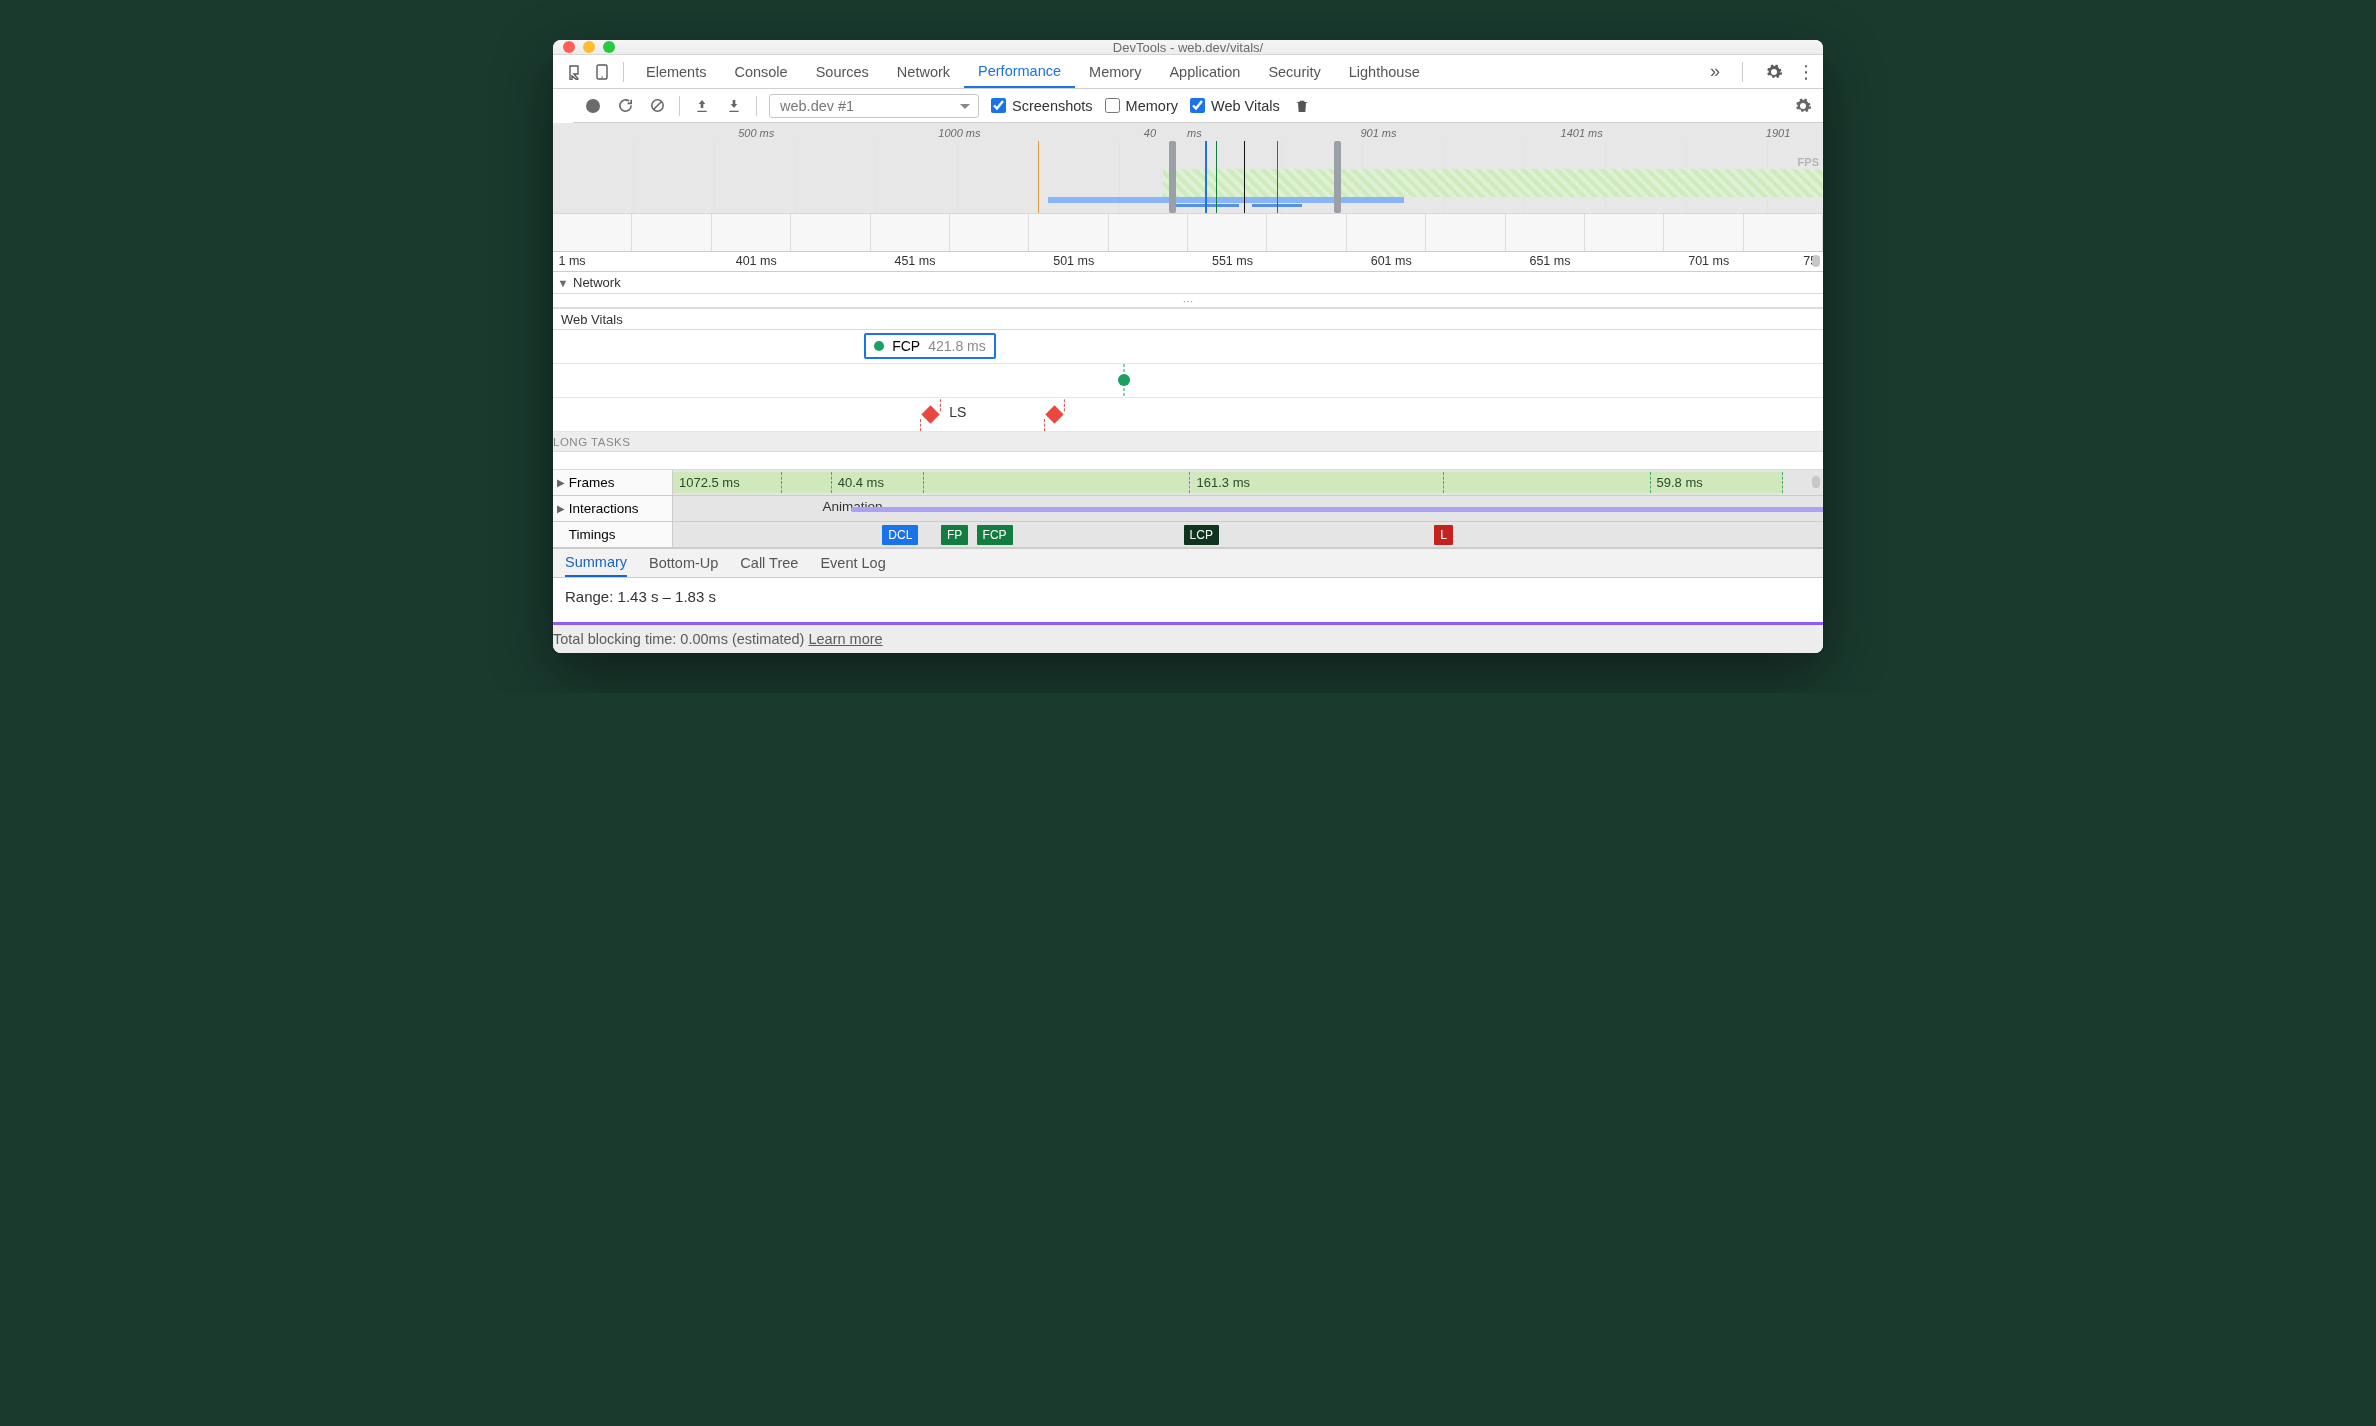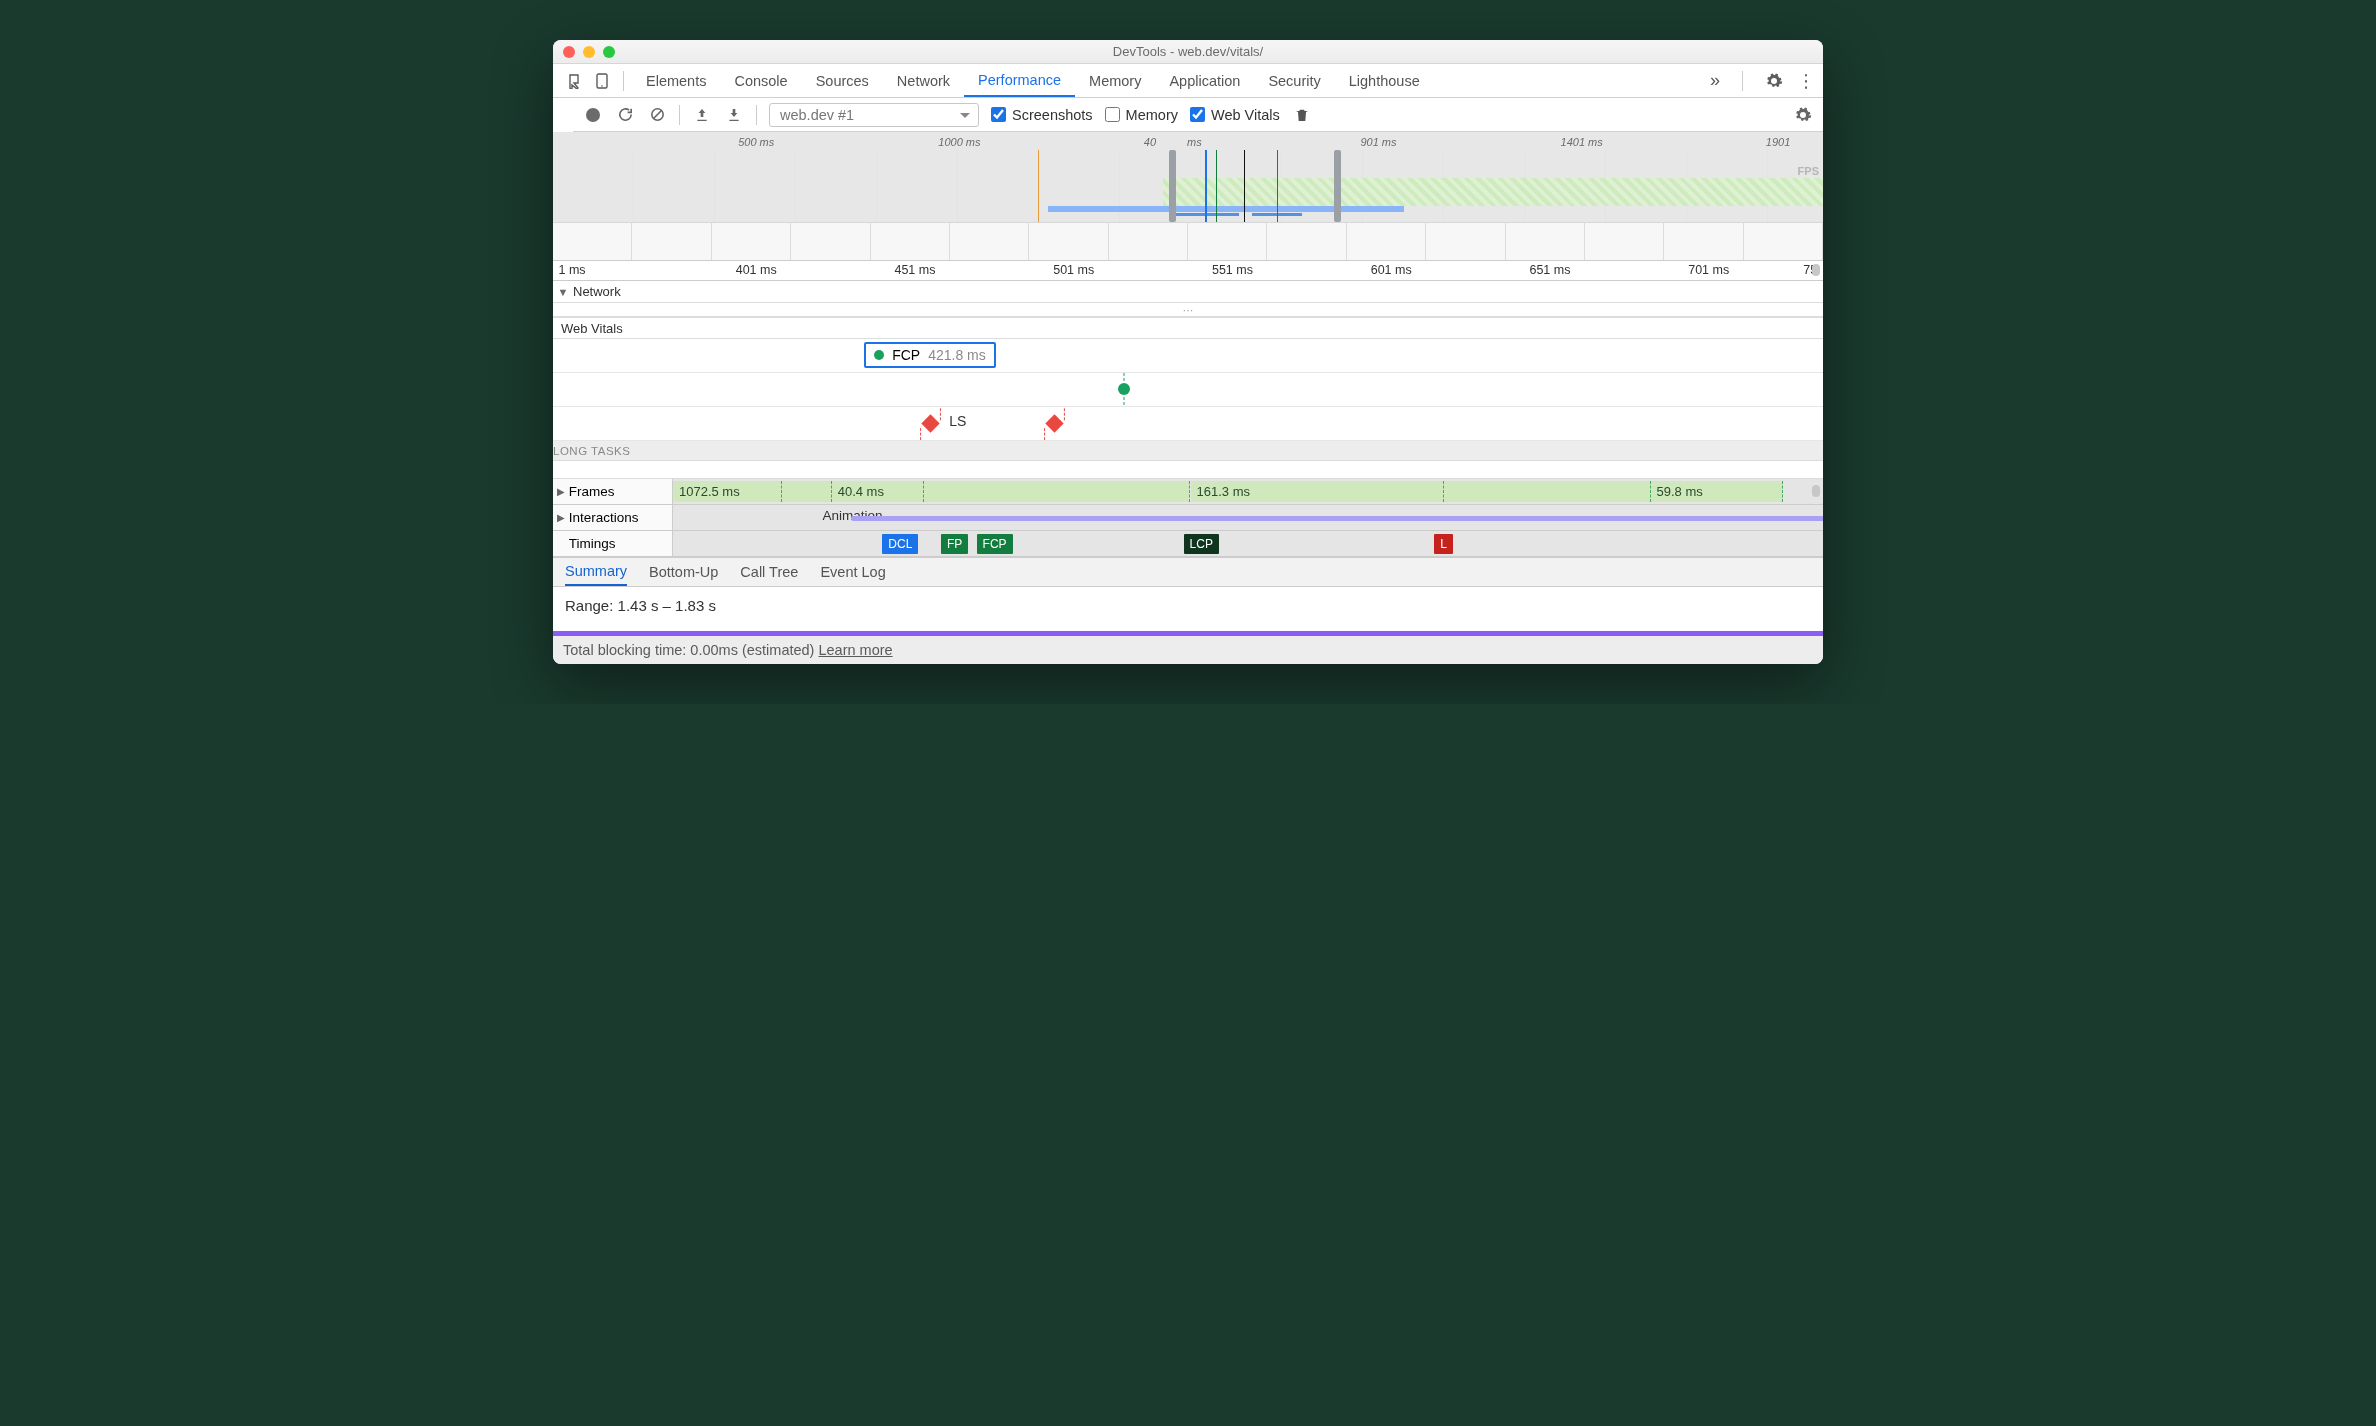--- a/index.html
+++ b/index.html
@@ -1,19 +1,19 @@
 <!DOCTYPE html>
 <html><head>
 <meta charset="utf-8">
 <style>
   * { box-sizing: border-box; margin: 0; padding: 0; font-family: -apple-system, BlinkMacSystemFont, "Segoe UI", Helvetica, Arial, sans-serif; }
   body { background: #1a3a2e; display: flex; align-items: flex-start; justify-content: center; padding: 40px; }
   .window { width: 1270px; background: #fff; border-radius: 8px; box-shadow: 0 20px 60px rgba(0,0,0,.45); overflow: hidden; }
   
-  .titlebar { height: 24px; background: linear-gradient(#f6f6f6,#ececec); border-bottom: 1px solid #d6d6d6; display:flex; align-items:center; position:relative; }
+  .titlebar { height: 15px; background: linear-gradient(#f6f6f6,#ececec); border-bottom: 1px solid #d6d6d6; display:flex; align-items:center; position:relative; }
   .traffic { position:absolute; left:10px; display:flex; gap:8px; }
   .traffic span { width:12px; height:12px; border-radius:50%; display:block; }
   .tl-close{background:#ff5f57;} .tl-min{background:#febc2e;} .tl-max{background:#28c840;}
   .titlebar-title{ flex:1; text-align:center; font-size:13px; color:#6b6b6b; }
   
   .tabstrip { display:flex; align-items:center; height:34px; border-bottom:1px solid #d0d0d0; padding:0 10px; gap:0; font-size:14.5px; color:#555; }
   .tabstrip .ico { width:26px; display:flex; justify-content:center; color:#5a5a5a; }
   .tabstrip .sep { width:1px; height:20px; background:#ccc; margin:0 8px; }
   .tab { padding:8px 14px; height:100%; display:flex; align-items:center; cursor:pointer; }
   .tab.active { color:#1a73e8; border-bottom:2px solid #1a73e8; }
@@ -71,21 +71,21 @@
   .track .body{flex:1;position:relative;background:#e5e5e5;}
   .frameseg{position:absolute;top:2px;bottom:2px;background:#cfe9bd;border-right:1px dashed #4a6;display:flex;align-items:center;padding-left:6px;color:#2a4a2a;font-size:13px;}
   .anim-bar{position:absolute;top:11px;height:5px;background:#a9a1f3;border-radius:2px;}
   .anim-lbl{position:absolute;top:3px;font-size:13.5px;color:#333;}
   .timing-badge{position:absolute;top:3px;height:20px;padding:0 6px;color:#fff;font-size:12px;display:flex;align-items:center;font-weight:400;border-radius:1px;}
   
   .btabs{display:flex;gap:22px;padding:0 12px;height:30px;align-items:center;font-size:14.5px;color:#555;background:#f2f2f2;border-top:1px solid #ccc;border-bottom:1px solid #ccc;}
   .btab{height:100%;display:flex;align-items:center;cursor:pointer;}
   .btab.active{color:#1763cf;border-bottom:2px solid #1763cf;}
   .summary{padding:10px 12px;font-size:15px;color:#333;background:#fff;min-height:44px;}
-  .footer{background:#ededed;border-top:5px solid #8b5cf6;padding:6px 10px;font-size:14.5px;color:#5b5b5b;}
+  .footer{background:#ededed;border-top:3px solid #8b5cf6;padding:6px 0;font-size:14.5px;color:#5b5b5b;}
   .footer a{color:#5b5b5b;text-decoration:underline;}
   svg{display:block;}
   .sb{position:absolute;right:3px;width:8px;border-radius:4px;background:#c7c7c7;}
 </style>
 </head>
 <body>
 
 <div class="window">
 
   <div class="titlebar">

